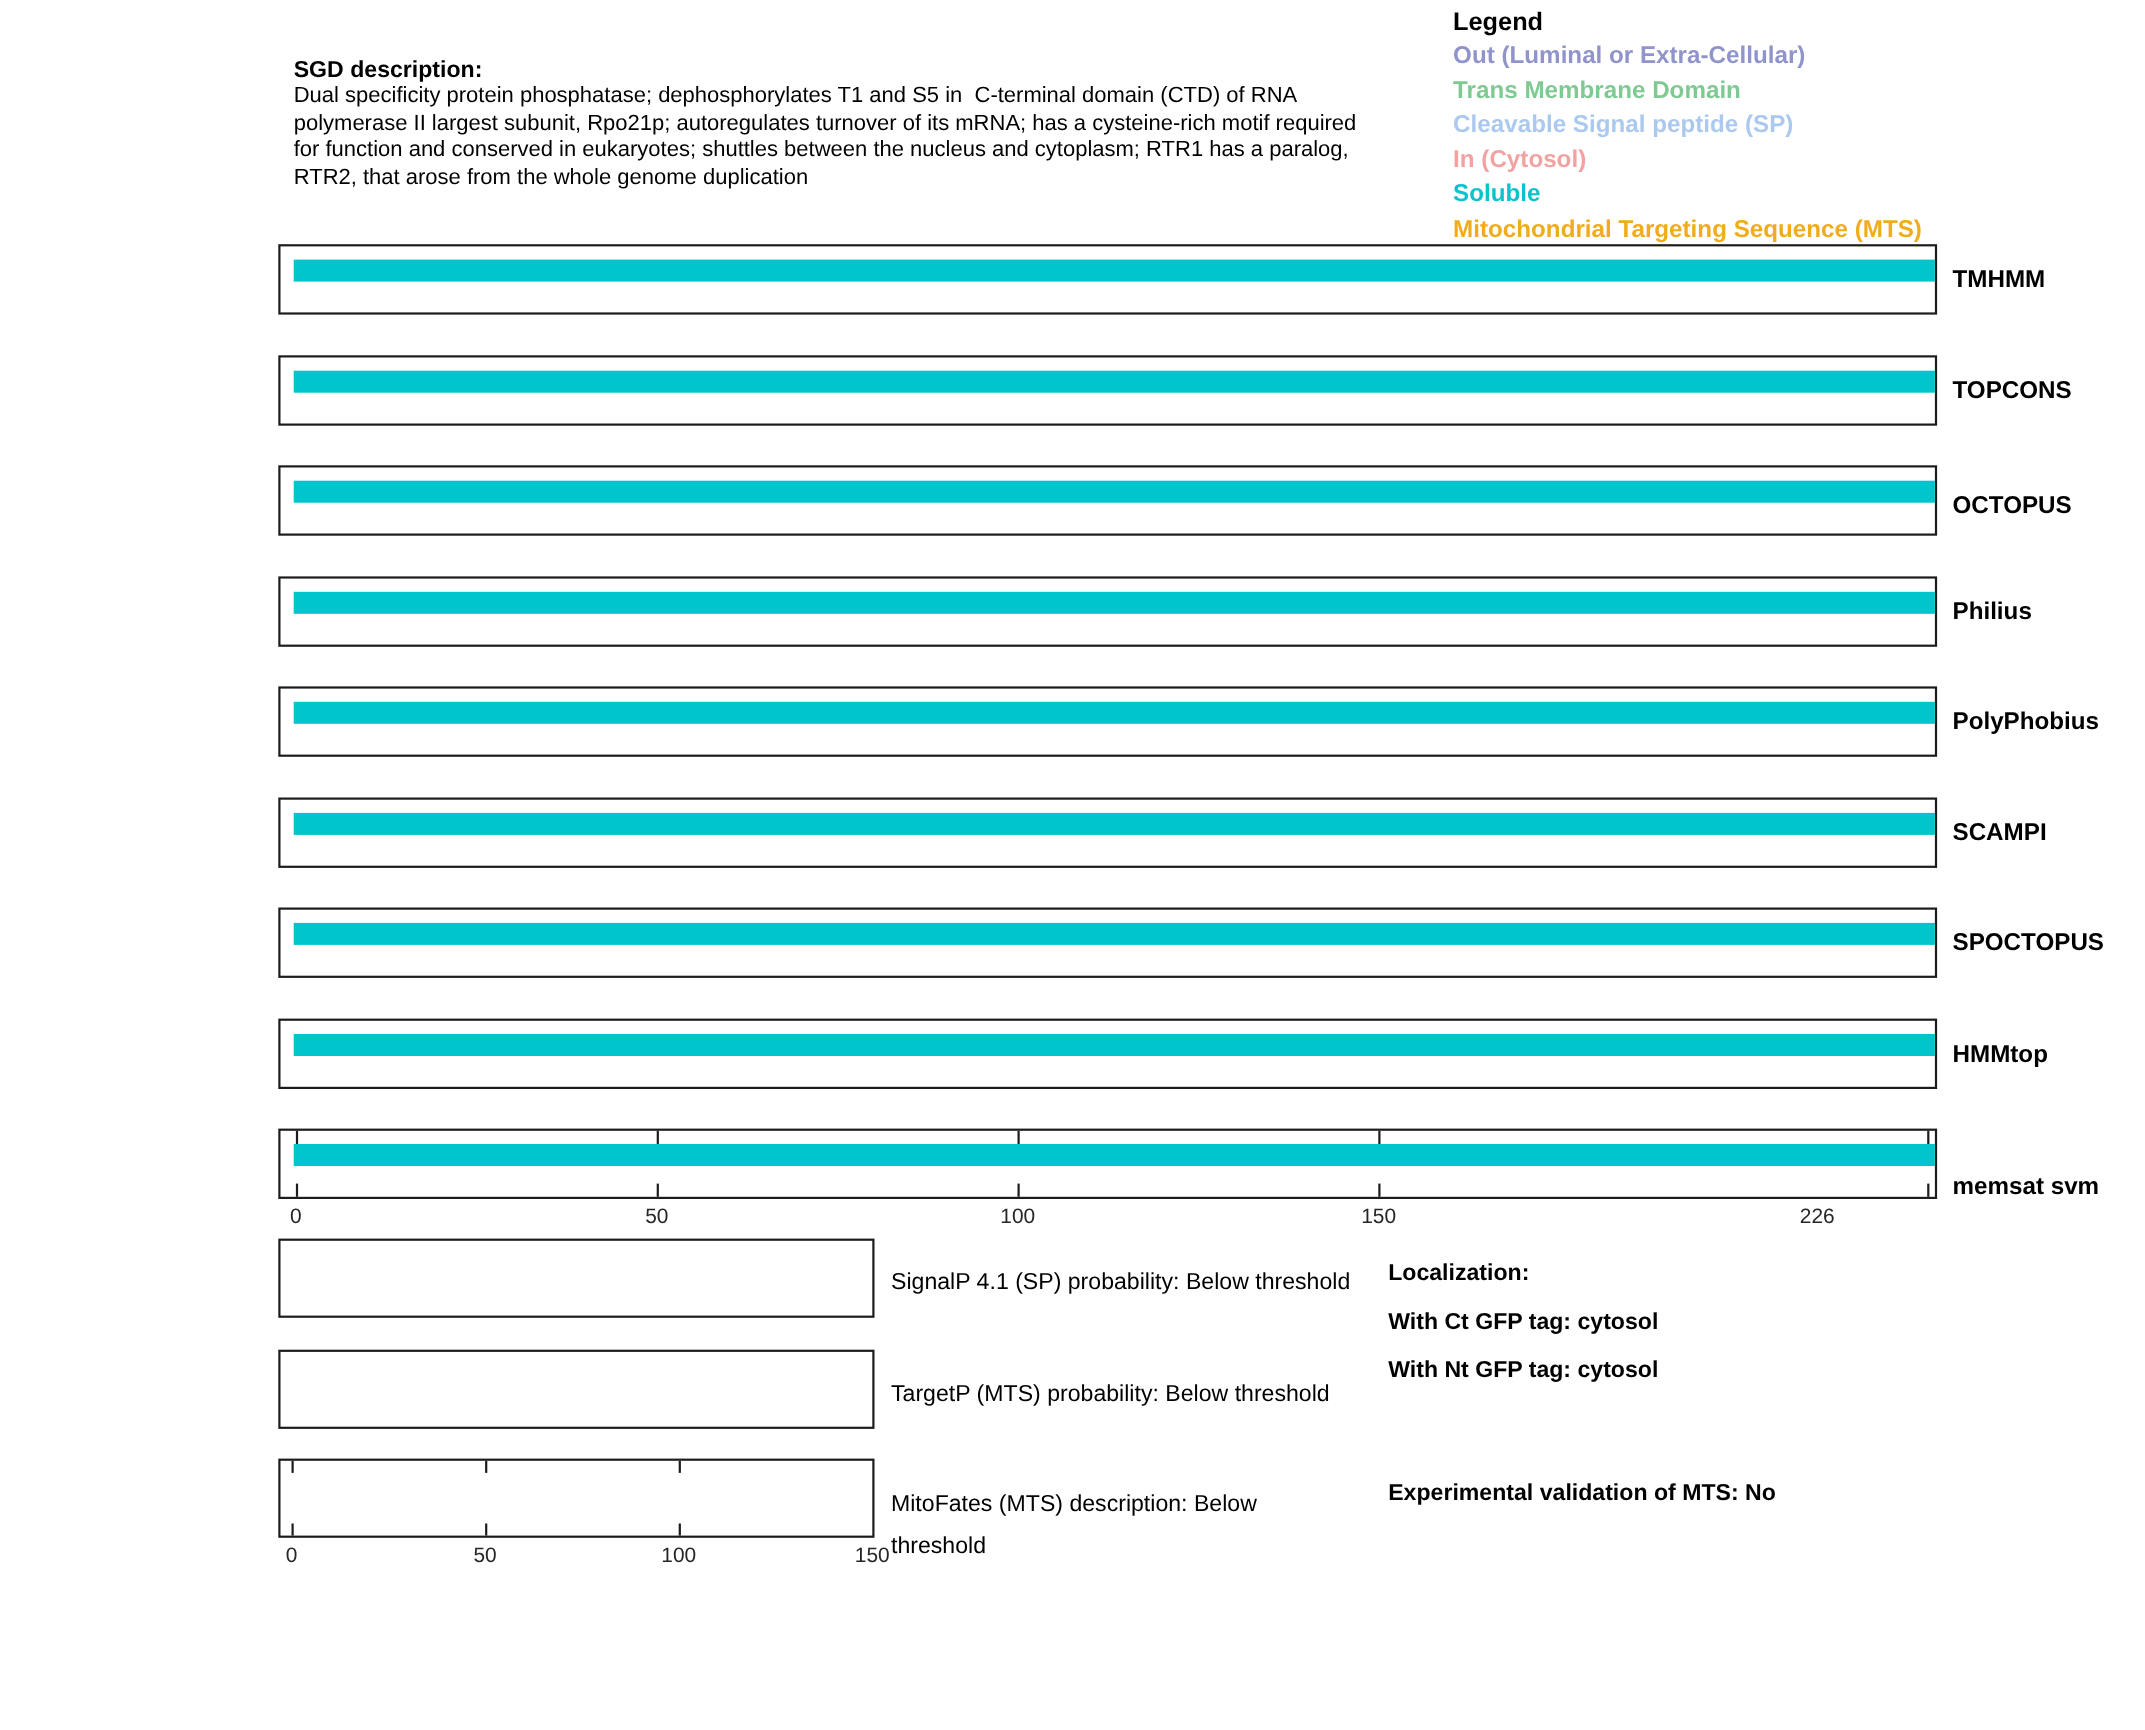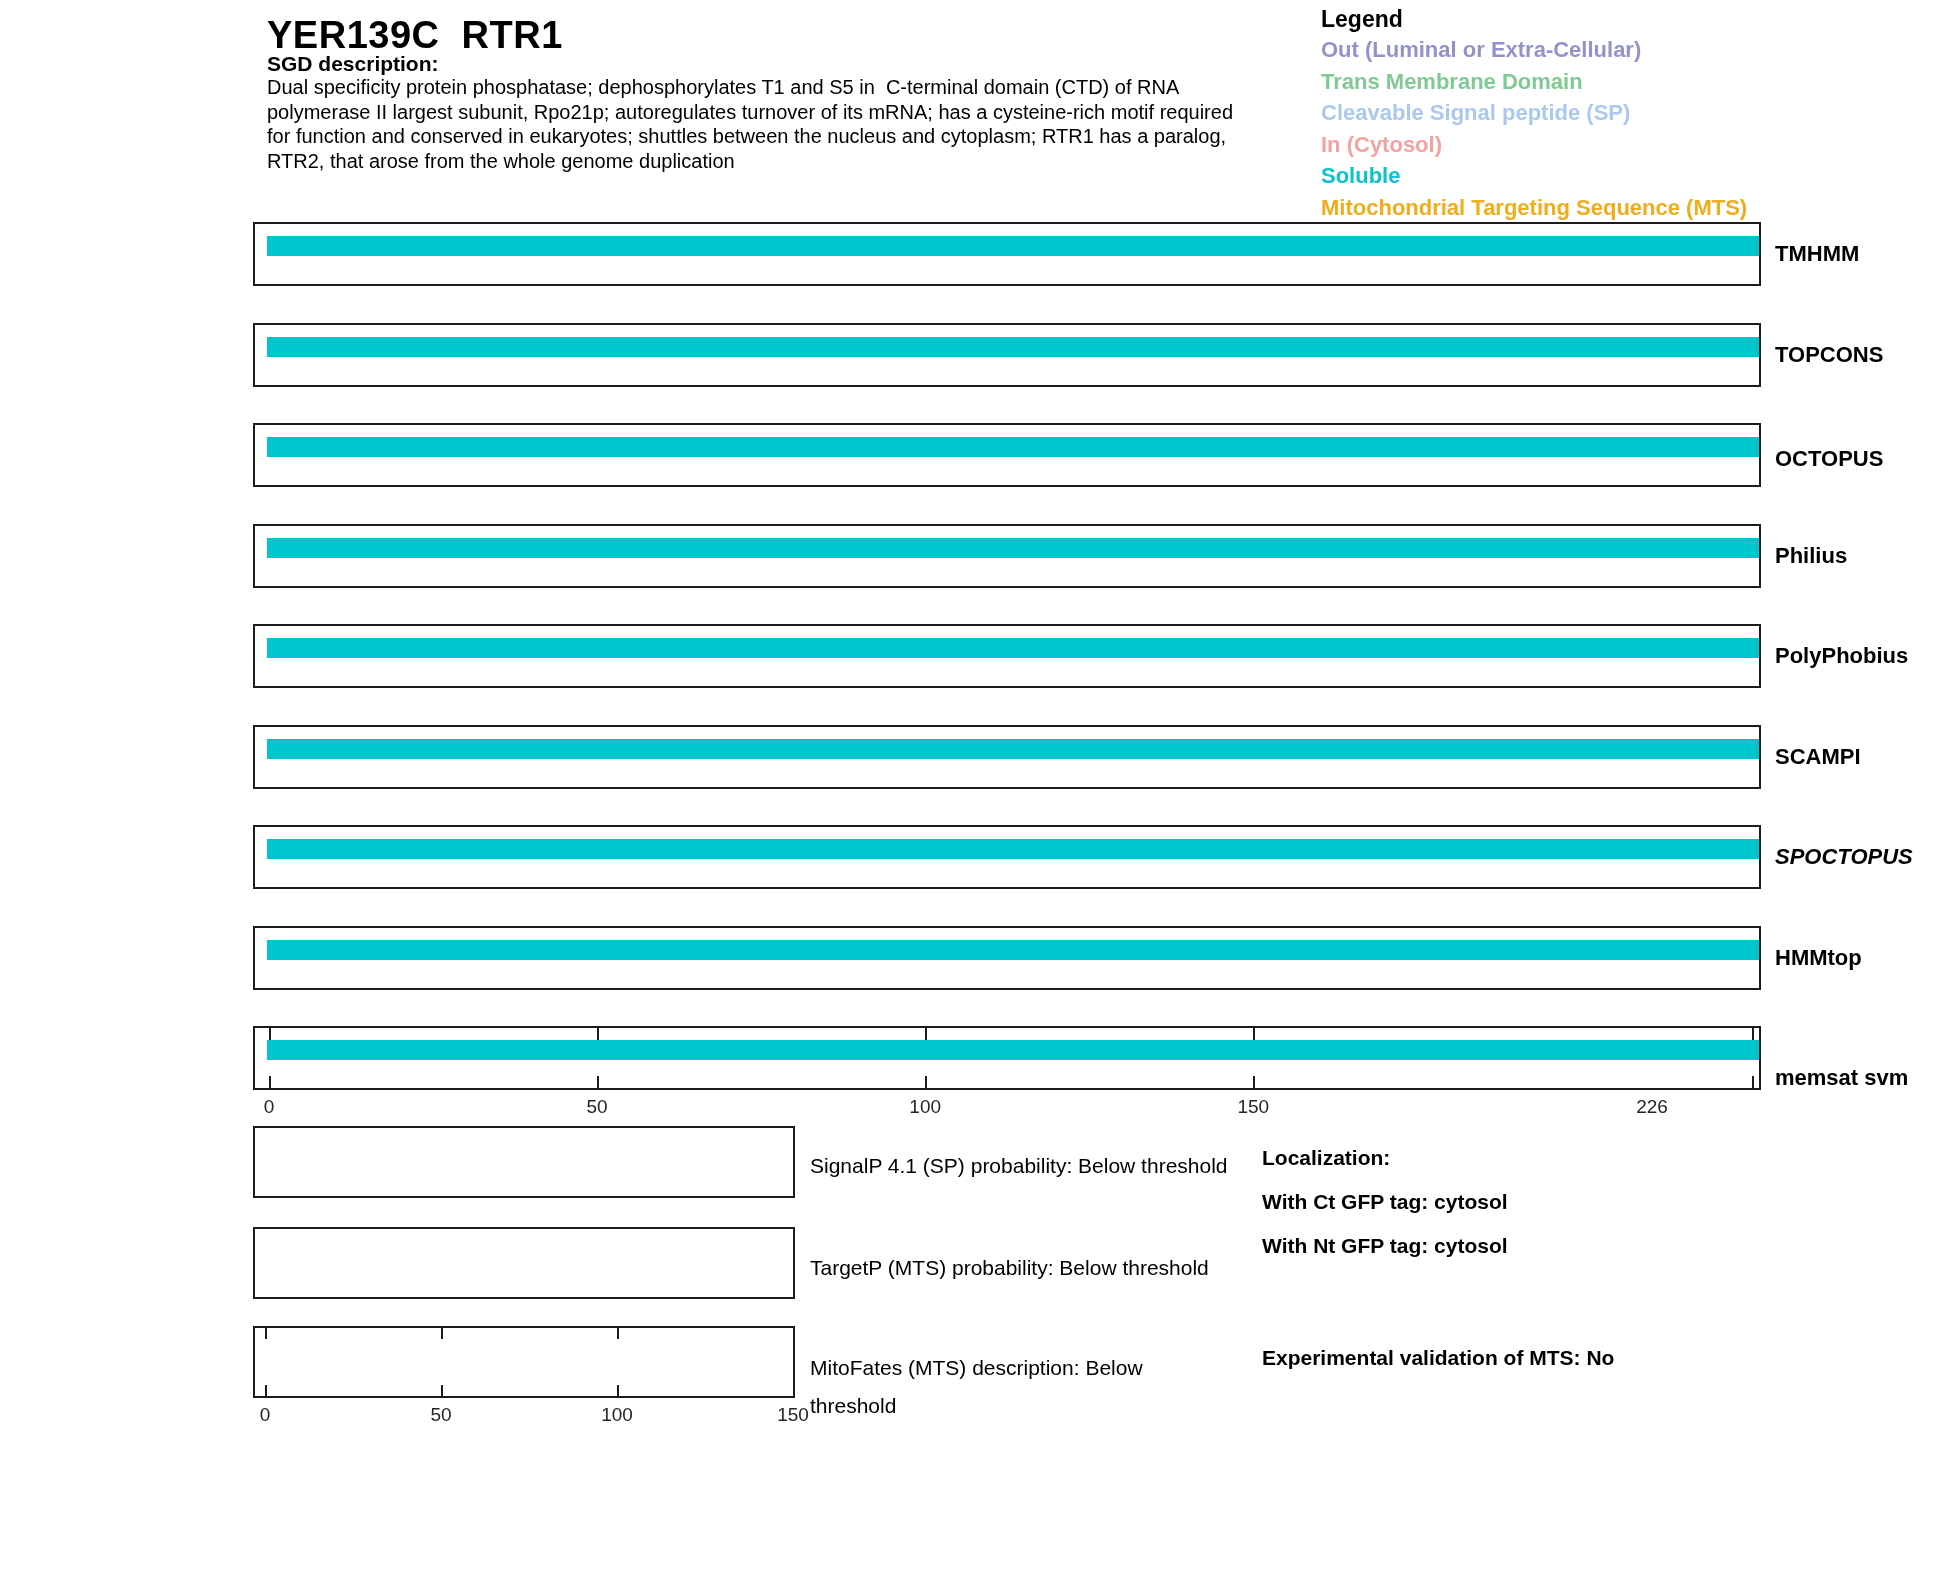--- a/index.html
+++ b/index.html
@@ -27,21 +27,20 @@
   .loc-ct     { top:1190px; }
   .loc-nt     { top:1234px; }
   .loc-mts    { top:1346px; }
   .loc-orient { top:1416px; width:560px; line-height:35px; }
 </style>
 </head>
 <body>
 
 <div id="page">
 
-  <div class="header-title">YER139C  RTR1</div>
   <div class="sgd-label">SGD description:</div>
   <div class="sgd-desc">Dual specificity protein phosphatase; dephosphorylates T1 and S5 in  C-terminal domain (CTD) of RNA
 polymerase II largest subunit, Rpo21p; autoregulates turnover of its mRNA; has a cysteine-rich motif required
 for function and conserved in eukaryotes; shuttles between the nucleus and cytoplasm; RTR1 has a paralog,
 RTR2, that arose from the whole genome duplication</div>
 
   <div class="legend">
     <div class="legend-title">Legend</div>
     <div>
         <div class="legend-item" style="color: rgb(144, 148, 203);">Out (Luminal or Extra-Cellular)</div>
@@ -74,21 +73,21 @@
         <div class="track-bar" style="left: 12px; top: 12px; width: 1492px; height: 20px; background: rgb(0, 197, 205);"></div>
       </div>
       <div class="track-label" style="left: 1775px; top: 624px;">PolyPhobius</div>
       <div class="track-box" style="left: 253px; top: 724.5px; width: 1508px; height: 64px;">
         <div class="track-bar" style="left: 12px; top: 12px; width: 1492px; height: 20px; background: rgb(0, 197, 205);"></div>
       </div>
       <div class="track-label" style="left: 1775px; top: 724.5px;">SCAMPI</div>
       <div class="track-box" style="left: 253px; top: 825px; width: 1508px; height: 64px;">
         <div class="track-bar" style="left: 12px; top: 12px; width: 1492px; height: 20px; background: rgb(0, 197, 205);"></div>
       </div>
-      <div class="track-label" style="left: 1775px; top: 825px; font-style: italic;">SPOCTOPUS</div>
+      <div class="track-label" style="left: 1775px; top: 825px;">SPOCTOPUS</div>
       <div class="track-box" style="left: 253px; top: 925.5px; width: 1508px; height: 64px;">
         <div class="track-bar" style="left: 12px; top: 12px; width: 1492px; height: 20px; background: rgb(0, 197, 205);"></div>
       </div>
       <div class="track-label" style="left: 1775px; top: 925.5px;">HMMtop</div>
       <div class="track-box" style="left: 253px; top: 1026px; width: 1508px; height: 64px;">
         <div class="track-bar" style="left: 12px; top: 12px; width: 1492px; height: 20px; background: rgb(0, 197, 205);"></div>
         <div class="tick" style="left: 14px; top: 0px; height: 12px;"></div>
         <div class="tick" style="left: 14px; bottom: 0px; height: 12px;"></div>
         <div class="tick" style="left: 342.097px; top: 0px; height: 12px;"></div>
         <div class="tick" style="left: 342.097px; bottom: 0px; height: 12px;"></div>

